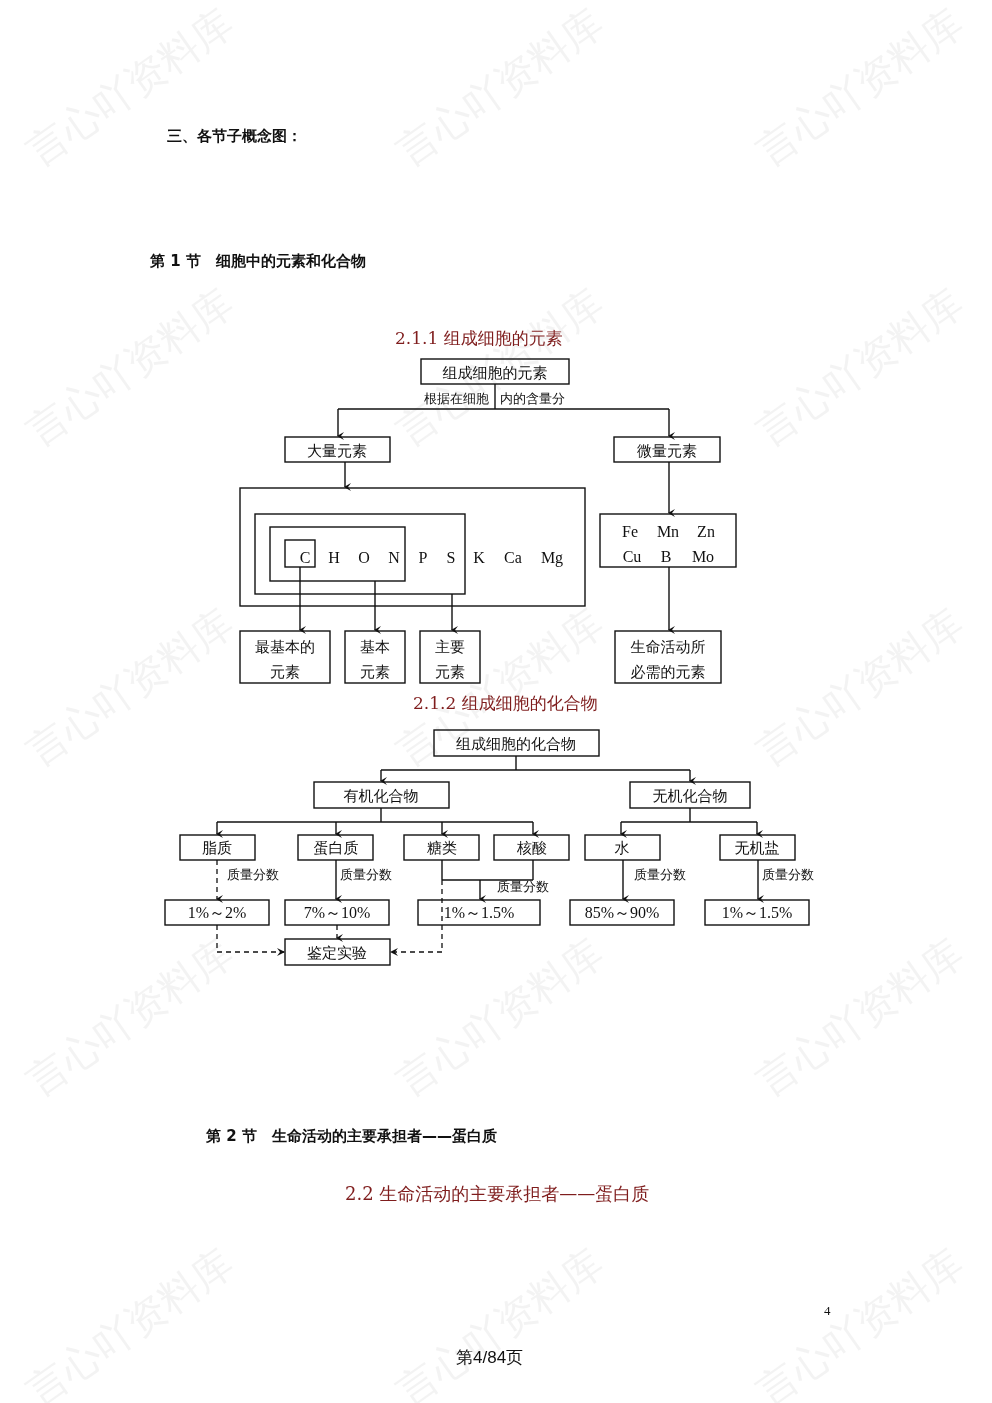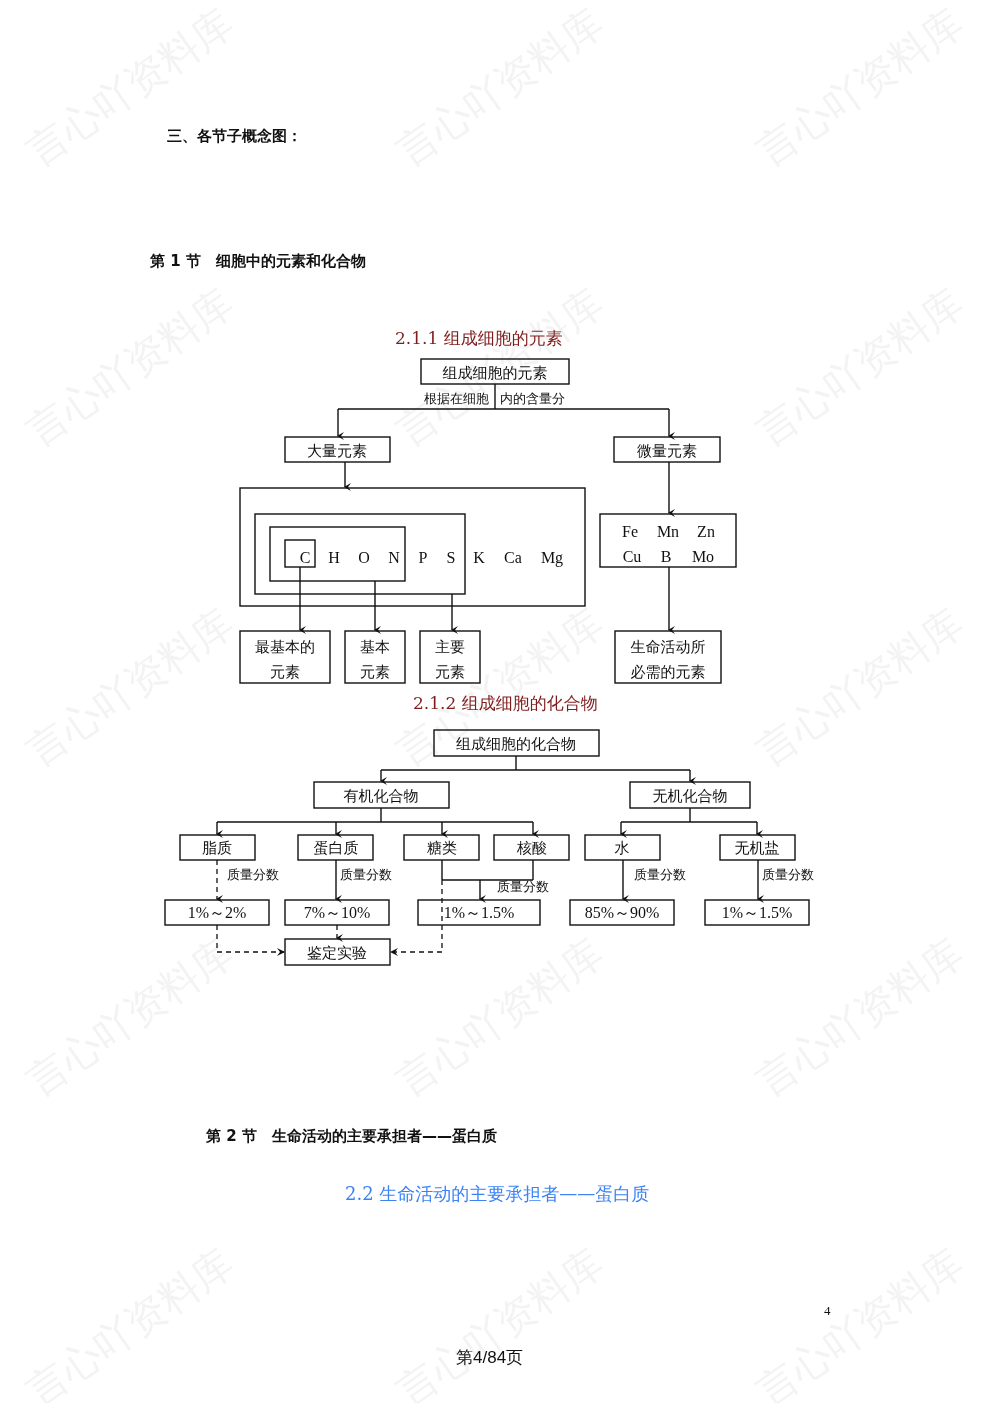--- a/index.html
+++ b/index.html
@@ -1,21 +1,21 @@
 <!DOCTYPE html>
 <html><head>
   <meta charset="utf-8">
   <style>
     html, body { margin: 0; padding: 0; background: #ffffff; }
     body { width: 992px; height: 1403px; position: relative; overflow: hidden;
            font-family: "DejaVu Serif", "Liberation Serif", serif; color: #111; }
     .abs { position: absolute; white-space: nowrap; }
     .h-bold { font-family: "DejaVu Sans", "Liberation Sans", sans-serif; font-weight: bold; font-size: 15px; }
     .fig-title { font-family: "DejaVu Serif", "Liberation Serif", serif; font-size: 17px; color: #7f1d1d; }
-    .sec-title { font-family: "DejaVu Serif", "Liberation Serif", serif; font-size: 18px; color: #3b82f6; }
+    .sec-title { font-family: "DejaVu Serif", "Liberation Serif", serif; font-size: 18px; color: #7f1d1d; }
     .page-num { font-family: "Liberation Serif", "DejaVu Serif", serif; font-size: 13px; }
     .footer { font-family: Liberation Sans, sans-serif; font-size: 17px; }
     svg text { font-family: "DejaVu Sans", "Liberation Sans", sans-serif; fill: #111; }
     .lbl { font-size: 15px; }
     .sm { font-size: 13px; }
     .elem { font-family: "Liberation Serif", "DejaVu Serif", serif !important; font-size: 16px; }
     .wm { position: absolute; font-family: "DejaVu Sans", sans-serif; font-size: 40px; color: rgba(120,120,120,0.09);
           transform: rotate(-35deg); white-space: nowrap; pointer-events: none; }
   </style>
 </head>

